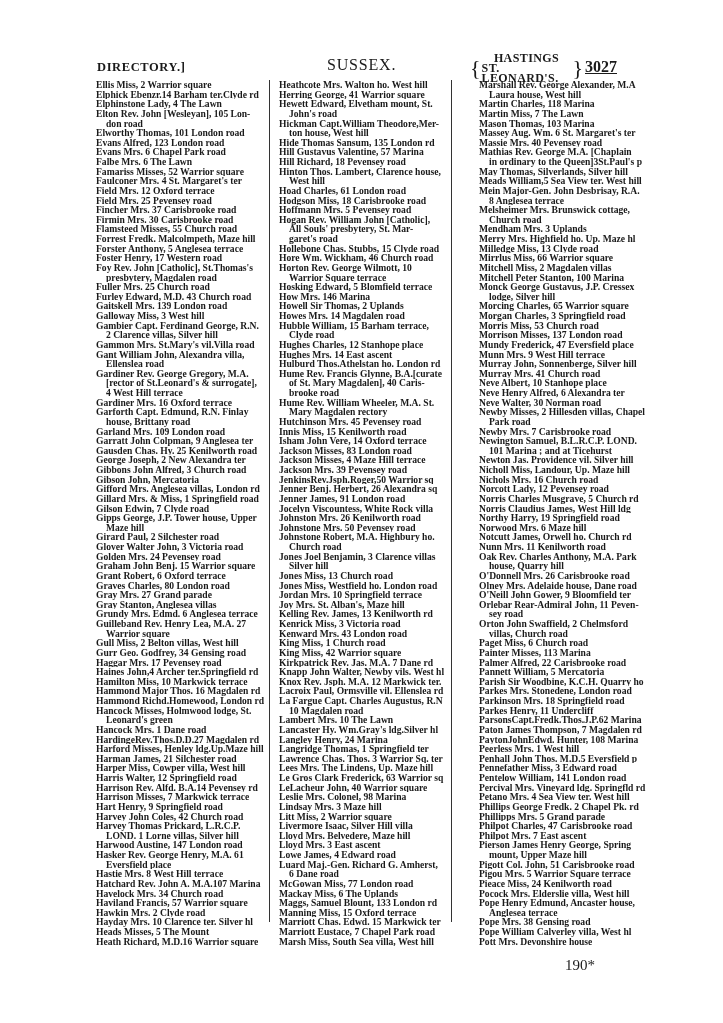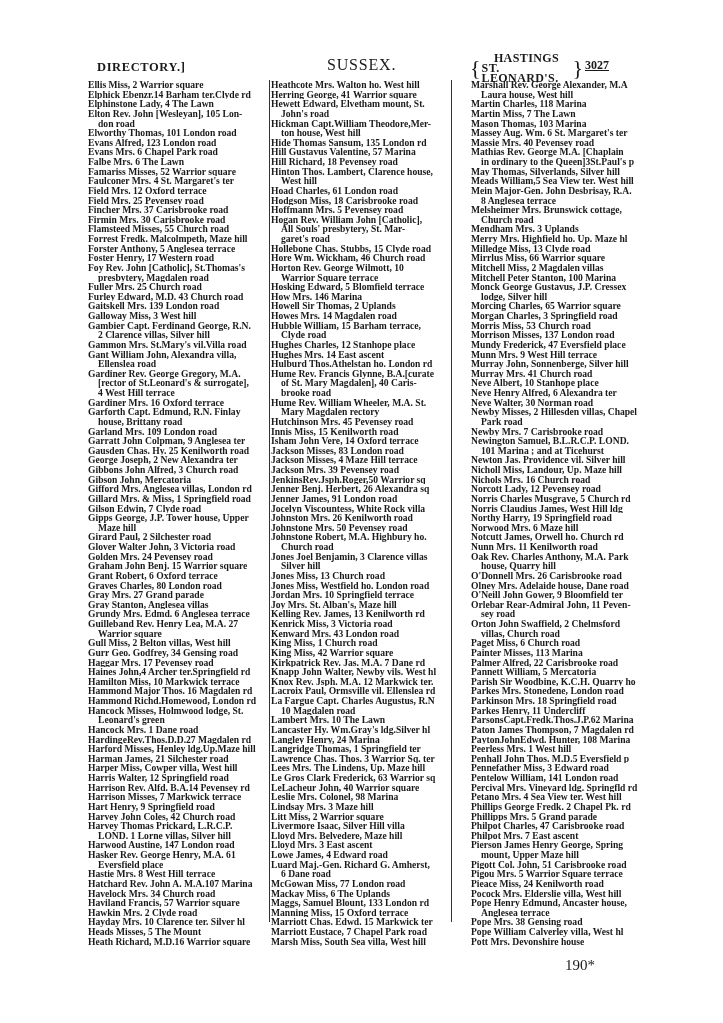--- a/index.html
+++ b/index.html
@@ -4,22 +4,22 @@
   <style>
     html, body { margin: 0; padding: 0; background: #ffffff; }
     body { width: 723px; height: 1023px; position: relative; overflow: hidden;
       font-family: "Liberation Serif", "DejaVu Serif", serif; color: #1a1a1a; }
     .header { position: absolute; top: 52px; left: 0; width: 583px; height: 30px; }
     .hdr-left { position: absolute; left: 97px; top: 8px; font-size: 12.5px; font-weight: bold; letter-spacing: 0.6px; }
     .hdr-center { position: absolute; left: 327px; top: 4px; font-size: 16px; font-weight: normal; letter-spacing: 0.8px; }
     .hdr-right { position: absolute; left: 470px; top: 1px; display: flex; align-items: center; }
     .brace { font-size: 22px; line-height: 22px; font-weight: normal; }
     .place { display: flex; flex-direction: column; align-items: center; font-size: 12px; font-weight: bold; line-height: 10px; letter-spacing: 0.4px; margin: 0 1px; }
-    .pagenum { position: absolute; left: 585px; top: 6px; font-size: 12px; font-weight: bold; text-decoration: underline; }
-    .col { position: absolute; top: 80px; font-size: 9.6px; line-height: 9.62px; font-weight: bold; }
+    .pagenum { position: absolute; left: 585px; top: 6px; font-size: 16px; font-weight: bold; text-decoration: underline; }
+    .col { position: absolute; top: 80px; font-size: 9.6px; line-height: 9.62px; font-weight: bold; margin-left: 8px; }
     .col1 { left: 88px; width: 176px; }
     .col2 { left: 271px; width: 180px; }
     .col3 { left: 471px; width: 183px; }
     .rule { position: absolute; width: 1px; background: #333; }
     .entry { white-space: nowrap; overflow: hidden; }
     .entry .cont { display: block; padding-left: 10px; }
     .footer { position: absolute; left: 532px; top: 957px; font-size: 15px; margin-left: 33px; }
   </style>
 </head>
 <body>

